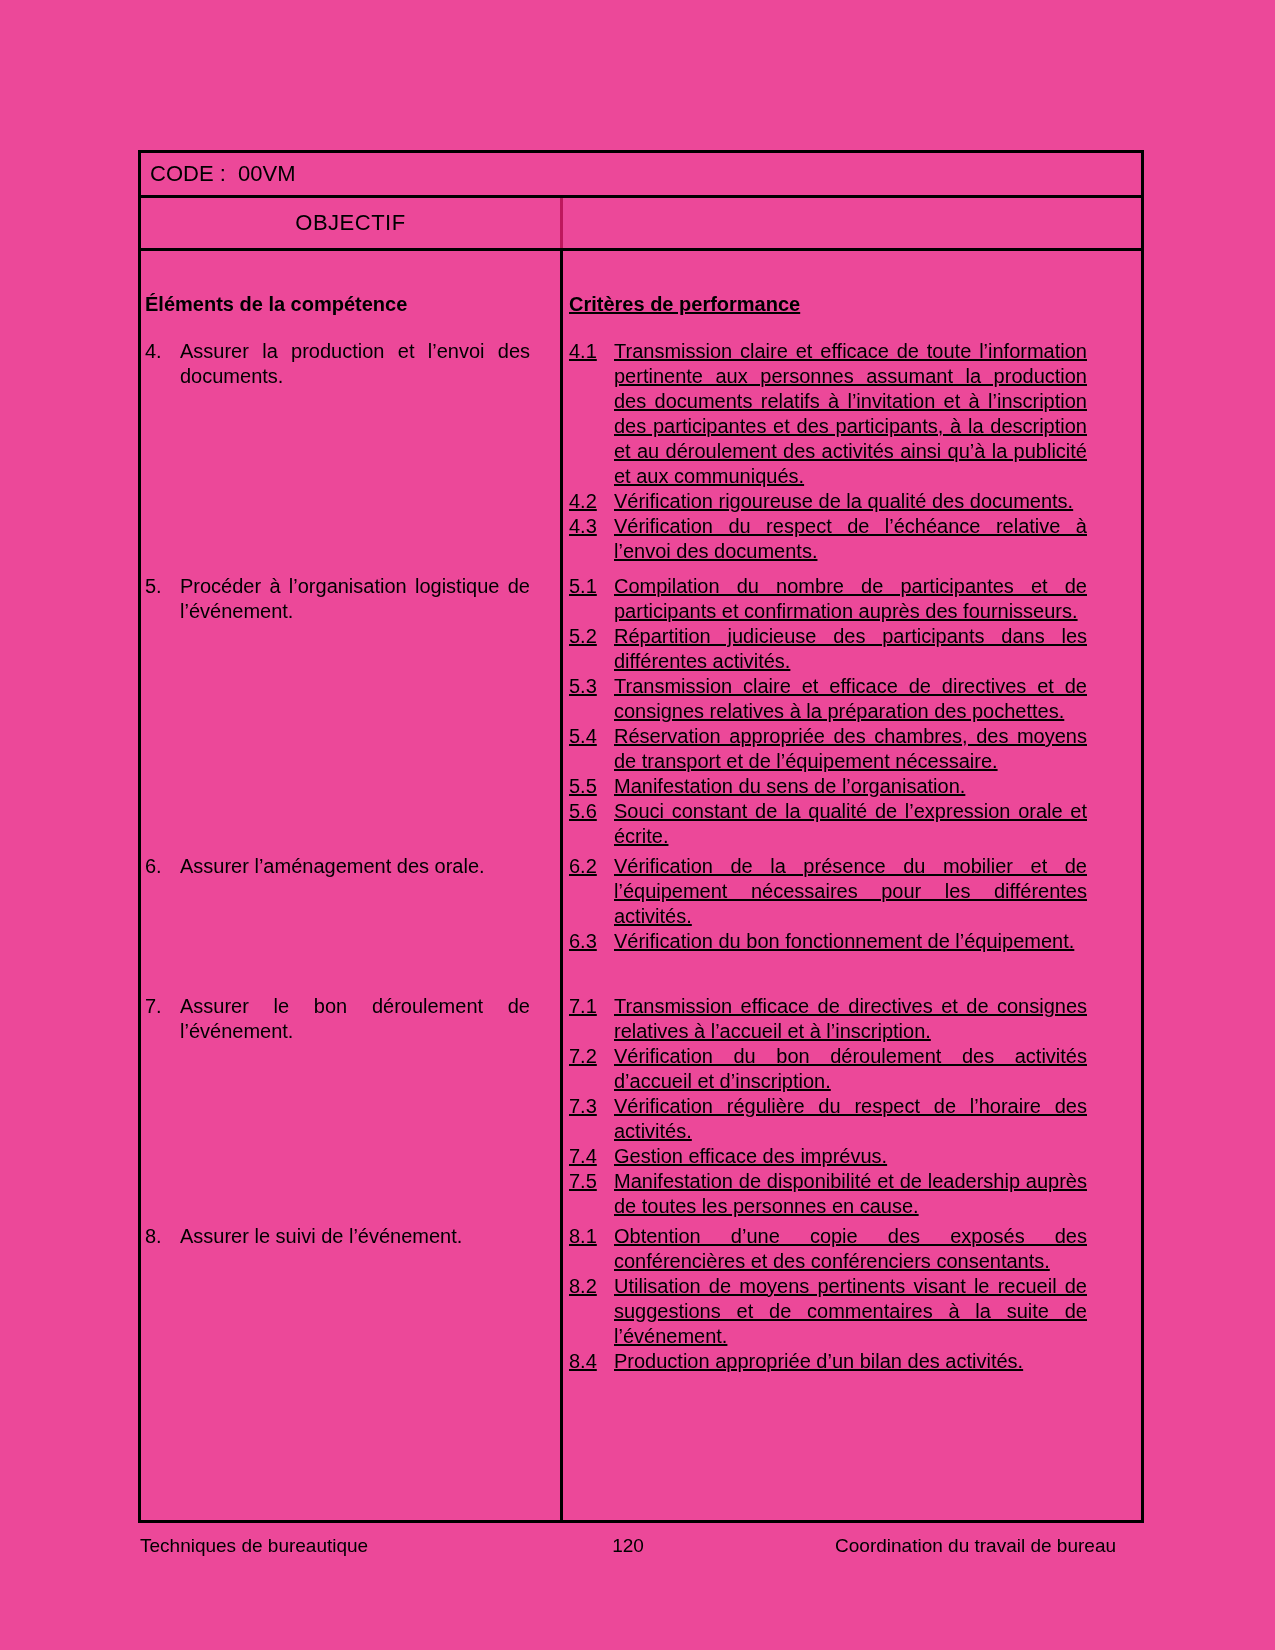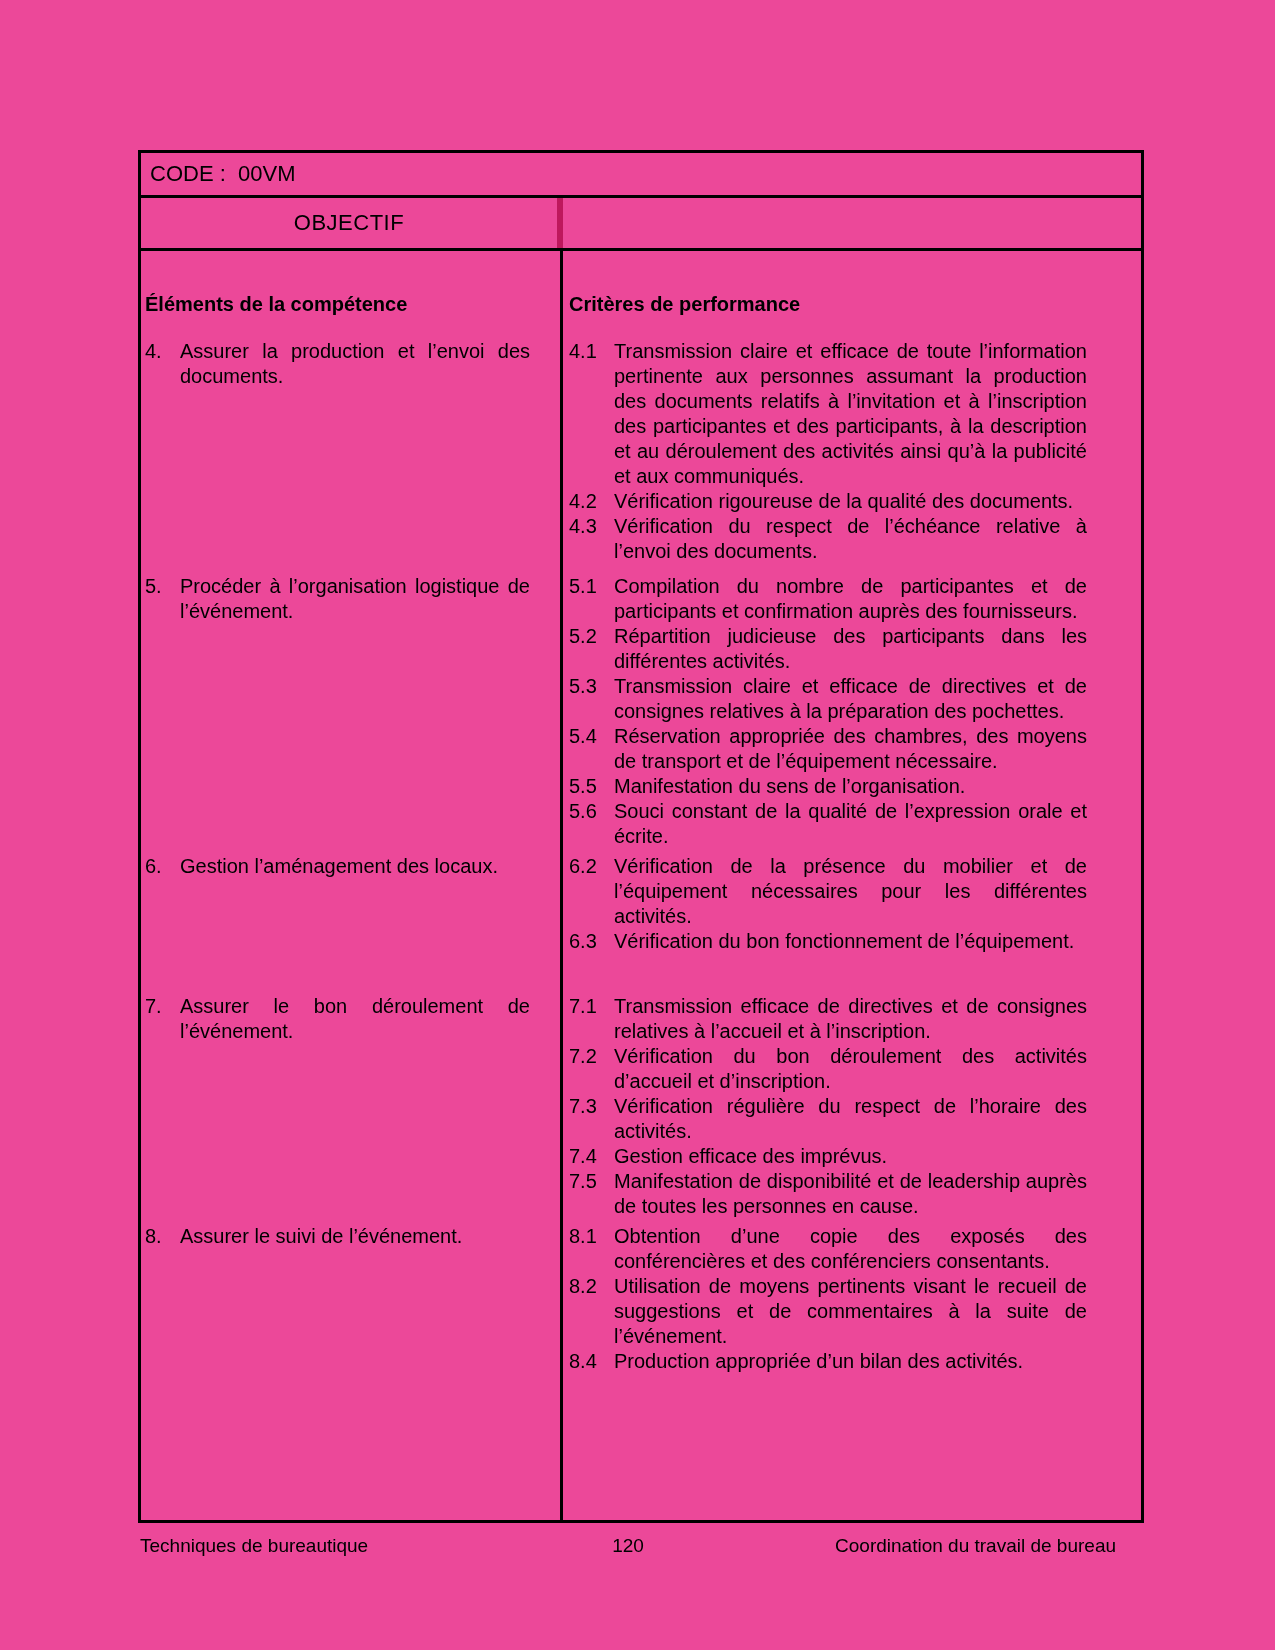--- a/index.html
+++ b/index.html
@@ -43,21 +43,21 @@
     grid-template-columns: 422px 1fr;
     flex: 0 0 auto;
   }
   .header-cell {
     display: flex;
     align-items: center;
     justify-content: center;
     font-size: 22px;
     letter-spacing: 0.5px;
   }
-  .header-cell.left { border-right: 6px solid #be185d; }
+  .header-cell.left { border-right: 3px solid #be185d; }
   .tbody {
     flex: 1 1 auto;
     display: flex;
     flex-direction: column;
     font-size: 20px;
     line-height: 25px;
   }
   .group-row {
     display: grid;
     grid-template-columns: 422px 1fr;
@@ -65,20 +65,21 @@
   }
   .group-row.filler { flex: 1 1 auto; min-height: 20px; }
   .cell-left {
     border-right: 3px solid #000;
     padding: 0 30px 0 4px;
     box-sizing: border-box;
   }
   .cell-right {
     padding: 0 54px 0 6px;
     box-sizing: border-box;
+    text-decoration: underline;
   }
   .heading-row { min-height: 88px; }
   .heading-row .cell-left,
   .heading-row .cell-right { padding-top: 41px; }
   .section-heading { font-weight: bold; }
   .item { display: flex; align-items: flex-start; }
   .item .num { flex: 0 0 auto; }
   .cell-left .num { width: 35px; }
   .cell-right .num { width: 45px; }
   .item .txt { flex: 1 1 auto; text-align: justify; }
@@ -173,21 +174,21 @@
             <div class="item">
               <span class="num">5.6</span>
               <span class="txt">Souci constant de la qualité de l’expression orale et écrite.</span>
             </div>
           </div>
         </div>
         <div class="group-row" style="min-height: 140px;">
           <div class="cell-left">
             <div class="item">
               <span class="num">6.</span>
-              <span class="txt">Gestion l’aménagement des locaux.</span>
+              <span class="txt">Assurer l’aménagement des orale.</span>
             </div>
           </div>
           <div class="cell-right">
             <div class="item">
               <span class="num">6.2</span>
               <span class="txt">Vérification de la présence du mobilier et de l’équipement nécessaires pour les différentes activités.</span>
             </div>
             <div class="item">
               <span class="num">6.3</span>
               <span class="txt">Vérification du bon fonctionnement de l’équipement.</span>

